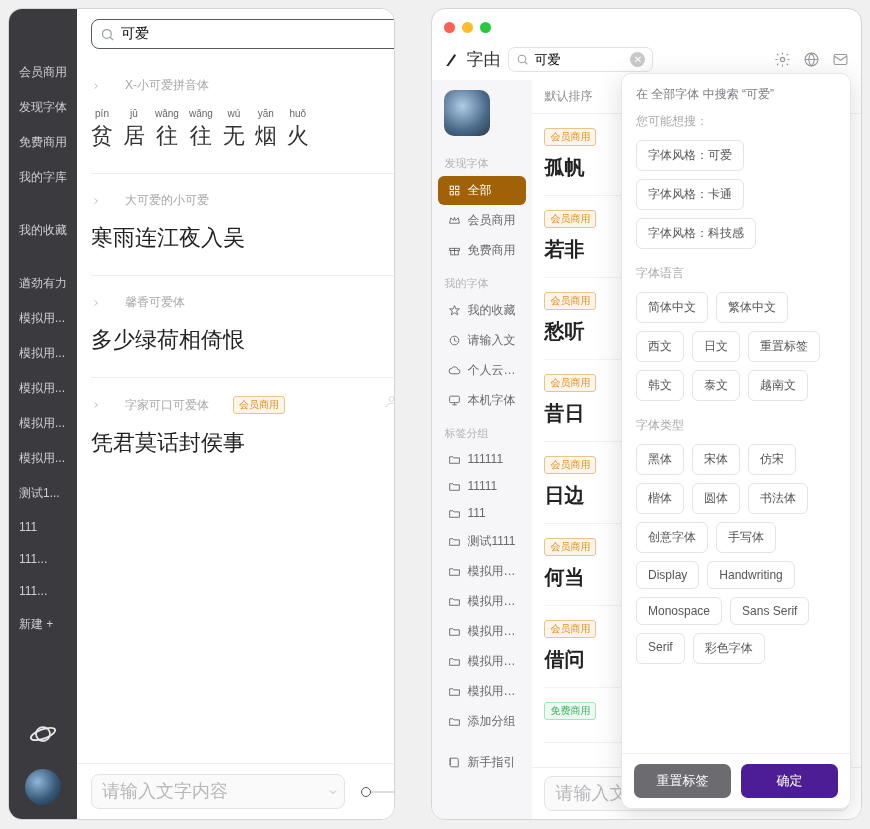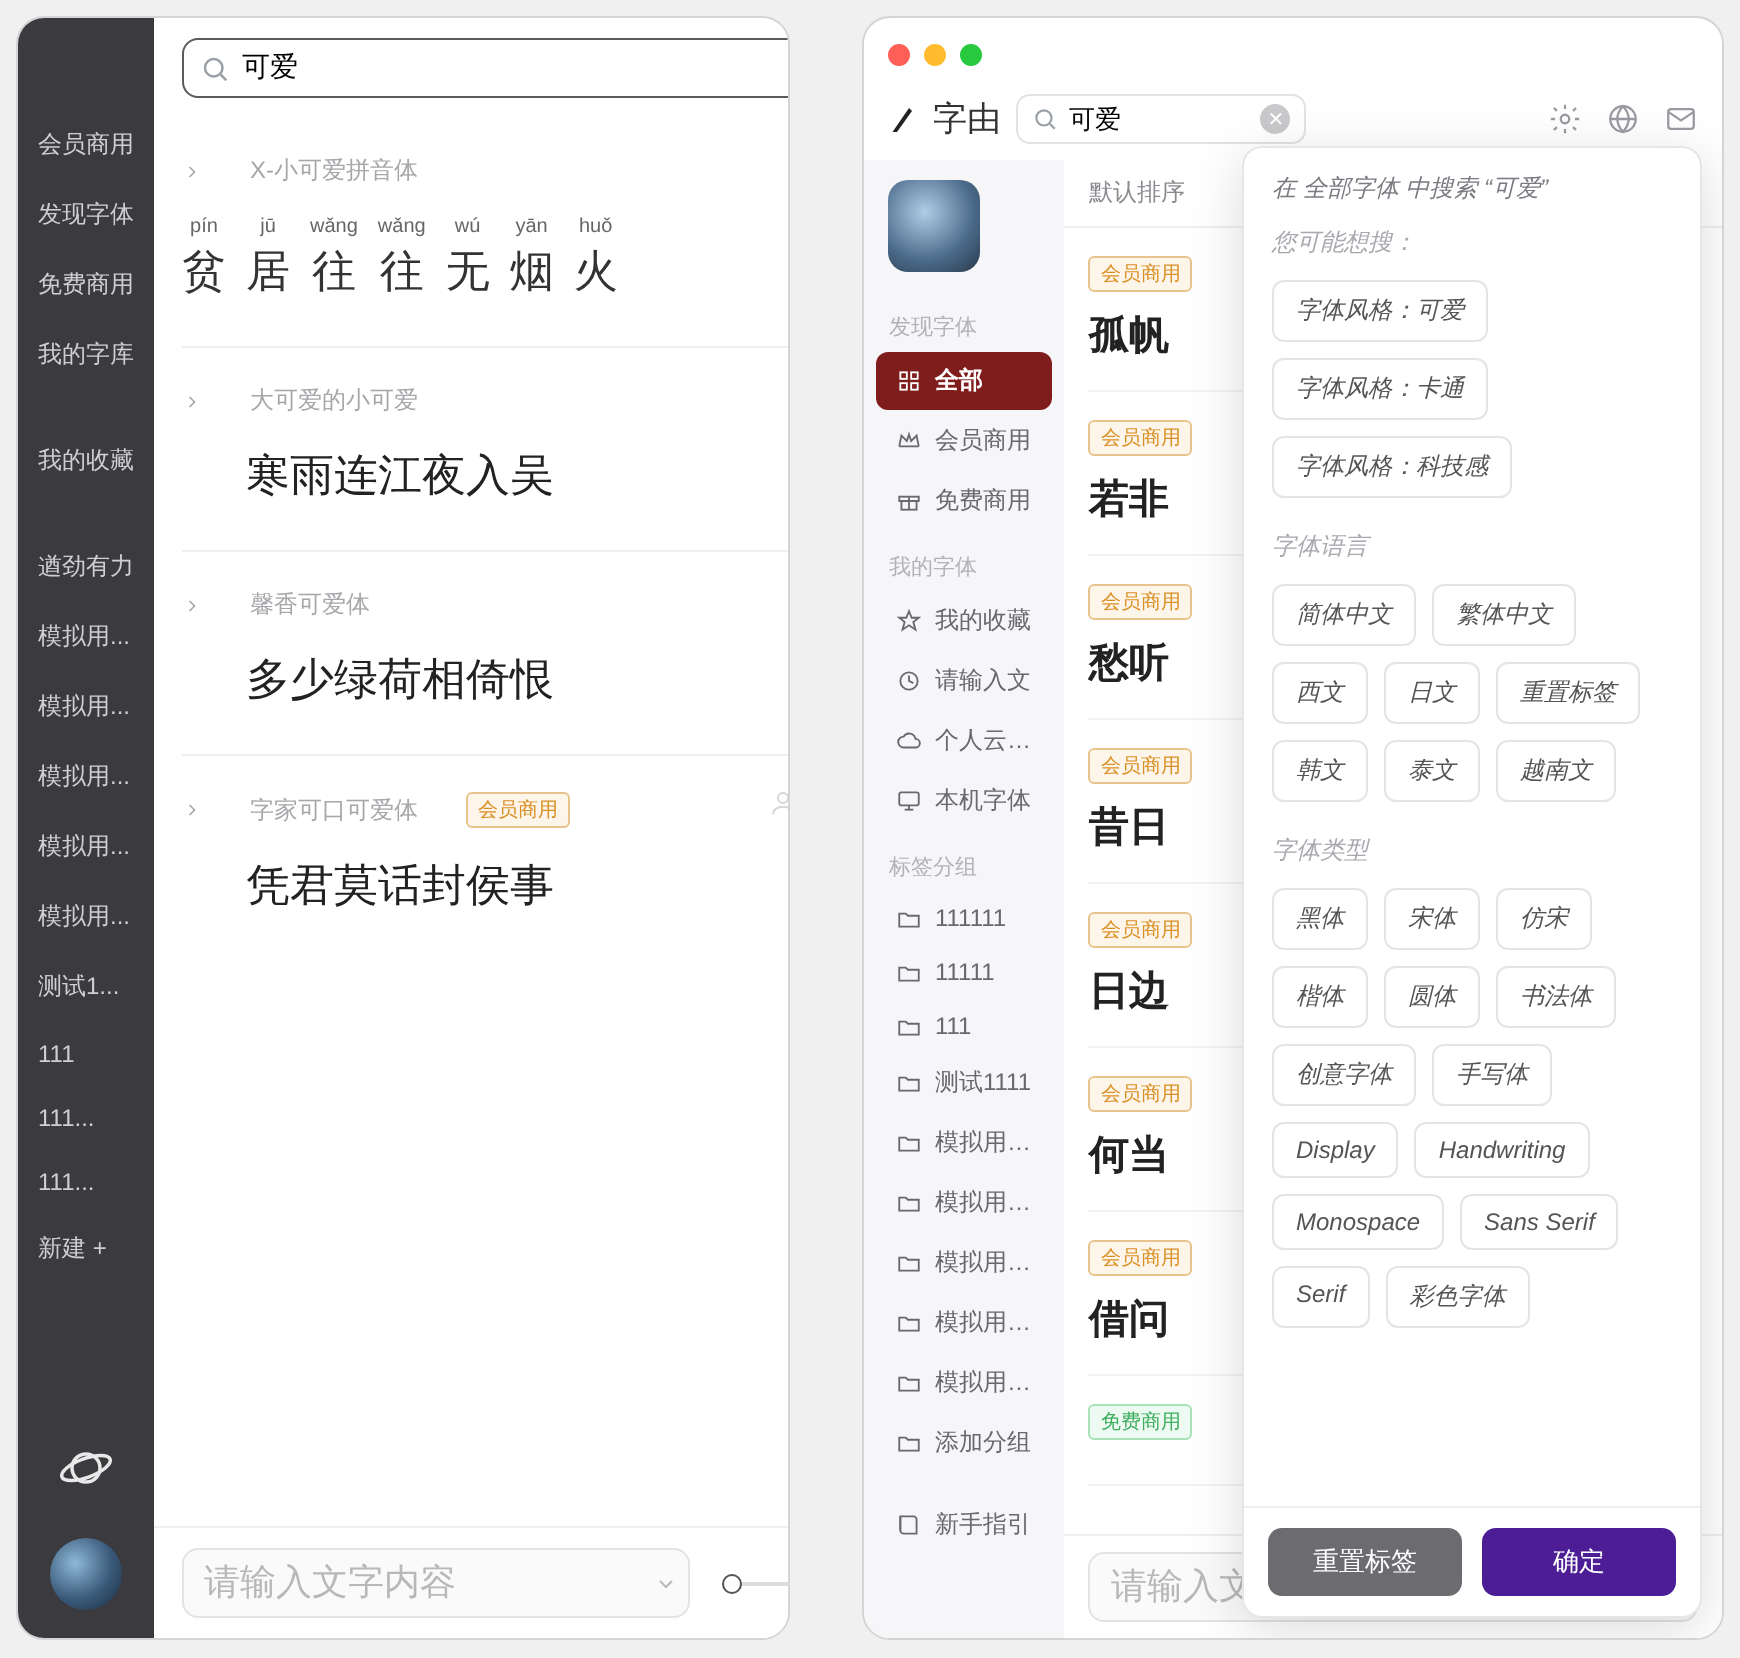--- a/index.html
+++ b/index.html
@@ -116,21 +116,21 @@
     font-size: 10px; color: #d99023;
     border:1px solid #e9c38e; background:#fdf5e9;
     padding:1px 5px; border-radius:3px;
   }
   .font-block .star {
     position: absolute; right: 2px; top: 16px;
     width:15px; height:15px; stroke:#d6d6d8; fill:none; stroke-width:1.5;
   }
   .font-block .star2 { right: 22px; }
   .font-sample {
-    font-size: 22px; color:#222; white-space:nowrap;margin-left:32px;
+    font-size: 22px; color:#222; white-space:nowrap;
   }
   .ruby-row { display:flex; gap:10px; }
   .ruby-row .col { display:flex; flex-direction:column; align-items:center; }
   .ruby-row .py { font-size:10px; color:#666; margin-bottom:2px;}
   .ruby-row .zh { font-size:22px; font-family: "SimSun","Songti SC",serif;}
 
   .left-bottom {
     display:flex; align-items:center; gap:10px;
     padding: 10px 14px; border-top:1px solid #eee;
     background:#fff;
@@ -169,21 +169,21 @@
 
   .win-right-body { display:flex; flex:1; overflow:hidden; }
   .sb-light {
     width:100px; background:#f6f6f8; font-size:12px; color:#68686e;
     padding: 6px 0; overflow-y:auto;
   }
   .sb-light .avatar-box{padding:4px 12px 10px;}
   .sb-light .avatar-box .av{width:46px;height:46px;border-radius:10px;background:radial-gradient(circle at 40% 35%,#b0cde6 0%,#4a6a8a 60%,#2a3a4a 100%);}
   .sb-light .grp-label{padding:10px 12px 4px;color:#b2b2b8;font-size:11px;}
   .sb-light .litem{display:flex;align-items:center;gap:6px;padding:6px 10px;border-radius:6px;margin:1px 6px;cursor:pointer;}
-  .sb-light .litem.active{background:#7f1d1d;color:#fff;font-weight:bold;}
+  .sb-light .litem.active{background:#a16207;color:#fff;}
   .sb-light .litem svg{width:13px;height:13px;stroke:currentColor;fill:none;stroke-width:1.7;flex-shrink:0;}
   .sb-light .litem.active svg{stroke:#fff;}
   .sb-light .litem .lab{white-space:nowrap;overflow:hidden;text-overflow:ellipsis;}
 
   .right-main {
     flex:1; display:flex; flex-direction:column; background:#fff; position:relative; overflow:hidden;
   }
   .sort-row { padding:8px 12px; color:#8a8a90; font-size:12px; border-bottom:1px solid #f0f0f2;}
   .font-list-r { flex:1; overflow:hidden; padding:0 12px;}
   .font-block-r { padding:14px 0; border-bottom:1px solid #f2f2f4;}
@@ -201,21 +201,21 @@
     width: 230px;
     height: 736px;
     background:#fff;
     border:1px solid #e6e6e9;
     border-radius:10px;
     box-shadow: 0 6px 28px rgba(0,0,0,.14);
     display:flex; flex-direction:column;
     overflow:hidden;
     font-size:12.5px;
   }
-  .panel-body{flex:1;overflow-y:auto;padding:12px 14px;font-style:italic;}
+  .panel-body{flex:1;overflow-y:auto;padding:12px 14px;}
   .panel .hint{color:#7a7a80;font-size:12px;margin-bottom:10px;}
   .panel .sec-lab{color:#a8a8af;font-size:12px;margin:16px 0 10px;}
   .panel .sec-lab.tight{margin-top:6px;}
   .panel .chips{display:flex;flex-wrap:wrap;gap:8px;}
   .panel .chip{
     border:1px solid #e4e4e8; border-radius:6px;
     padding:6px 11px; color:#555; background:#fff; cursor:pointer;
     font-size:12px; white-space:nowrap;
   }
   .panel-foot{

